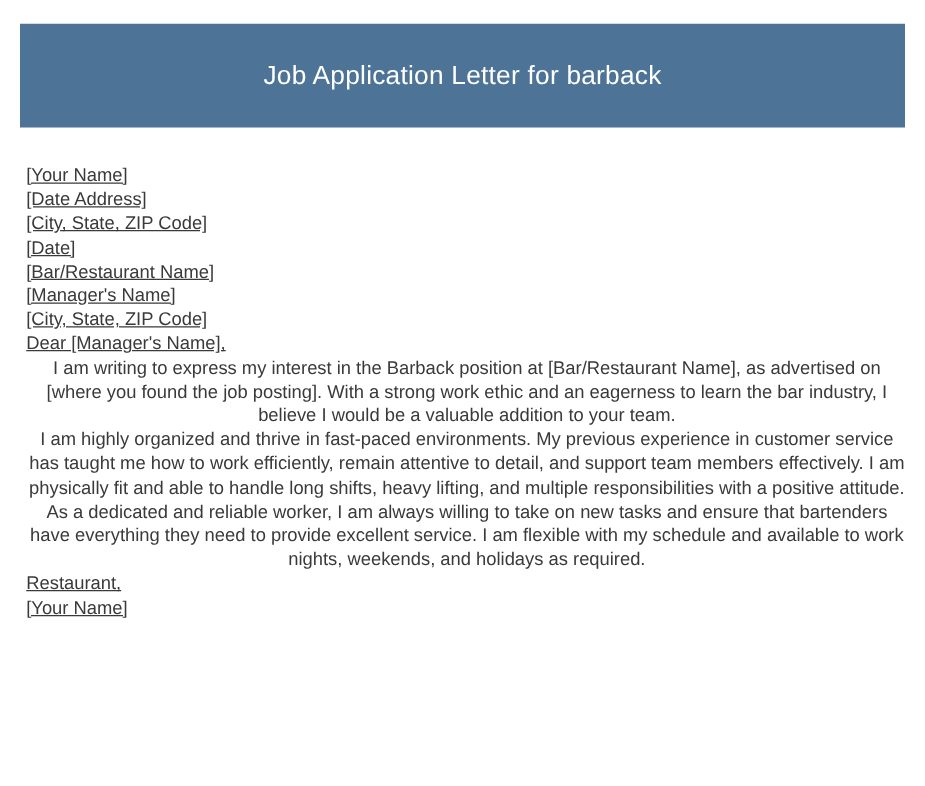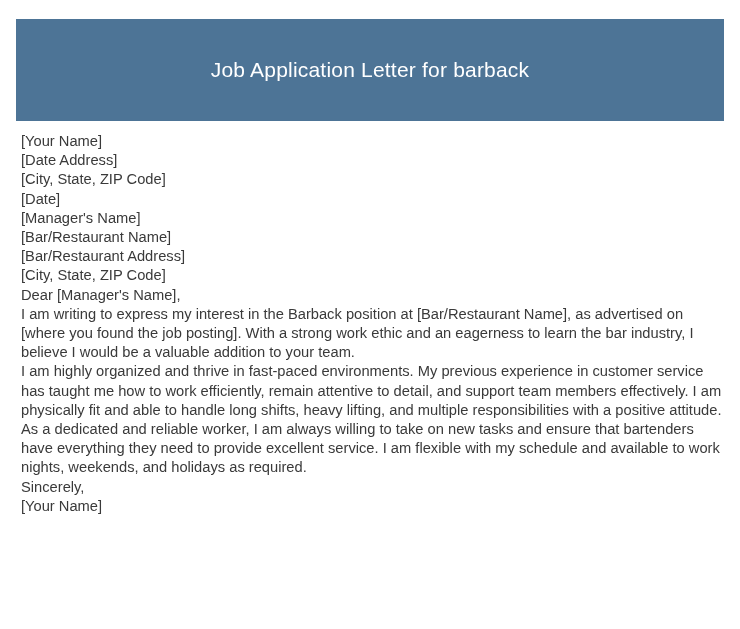--- a/index.html
+++ b/index.html
@@ -17,21 +17,21 @@
     position: relative;
     width: 740px;
     height: 629px;
     background: #ffffff;
   }
   .header-banner {
     position: absolute;
     left: 16px;
     top: 19px;
     width: 708px;
-    height: 102px;
+    height: 83px;
     background: #4d7496;
     display: flex;
     align-items: center;
     justify-content: center;
   }
   .header-title {
     color: #ffffff;
     font-size: 21px;
     font-weight: normal;
     letter-spacing: 0.2px;
@@ -43,44 +43,45 @@
     left: 21px;
     top: 132px;
     width: 705px;
     color: #3a3a3a;
     font-size: 14.7px;
     line-height: 19.2px;
     font-family: "Liberation Sans", sans-serif;
   }
   .line {
     white-space: pre-wrap;
+    text-decoration: underline;
   }
   .para {
     white-space: normal;
+    text-align: center;
   }
 </style>
 </head>
 <body>
 
 <div class="page">
 
   <div class="header-banner">
     <div class="header-title">Job Application Letter for barback</div>
   </div>
 
   <div class="letter-body">
     <div class="line">[Your Name]</div>
     <div class="line">[Date Address]</div>
     <div class="line">[City, State, ZIP Code]</div>
     <div class="line">[Date]</div>
+    <div class="line">[Bar/Restaurant Name]</div>
     <div class="line">[Manager's Name]</div>
-    <div class="line">[Bar/Restaurant Name]</div>
-    <div class="line">[Bar/Restaurant Address]</div>
     <div class="line">[City, State, ZIP Code]</div>
     <div class="line">Dear [Manager's Name],</div>
     <div class="para">I am writing to express my interest in the Barback position at [Bar/Restaurant Name], as advertised on [where you found the job posting]. With a strong work ethic and an eagerness to learn the bar industry, I believe I would be a valuable addition to your team.</div>
     <div class="para">I am highly organized and thrive in fast-paced environments. My previous experience in customer service has taught me how to work efficiently, remain attentive to detail, and support team members effectively. I am physically fit and able to handle long shifts, heavy lifting, and multiple responsibilities with a positive attitude.</div>
     <div class="para">As a dedicated and reliable worker, I am always willing to take on new tasks and ensure that bartenders have everything they need to provide excellent service. I am flexible with my schedule and available to work nights, weekends, and holidays as required.</div>
-    <div class="line">Sincerely,</div>
+    <div class="line">Restaurant,</div>
     <div class="line">[Your Name]</div>
   </div>
 
 </div>
 
 </body></html>

